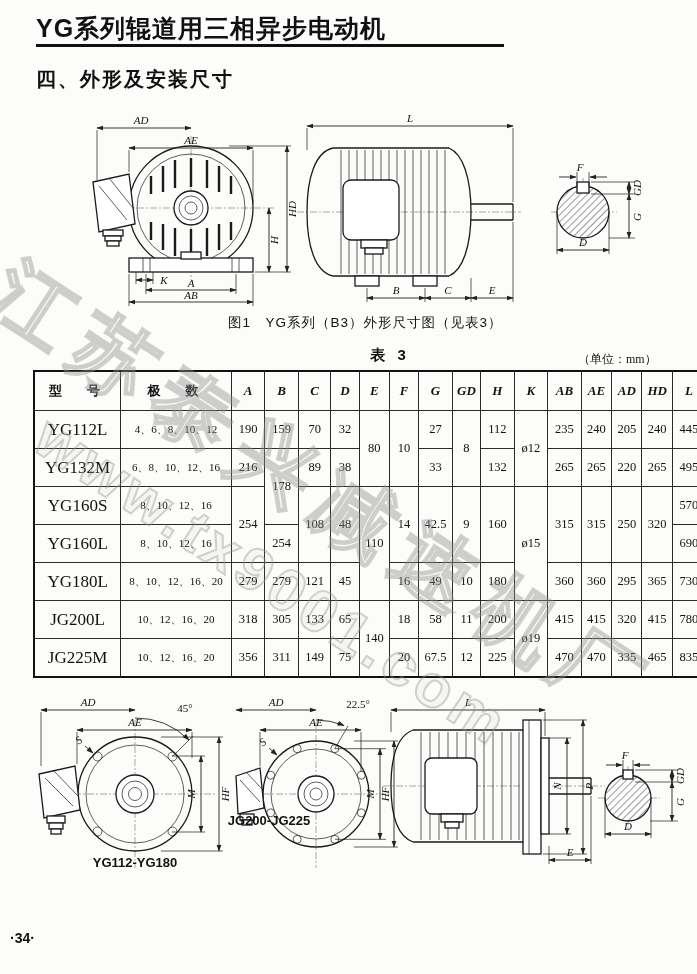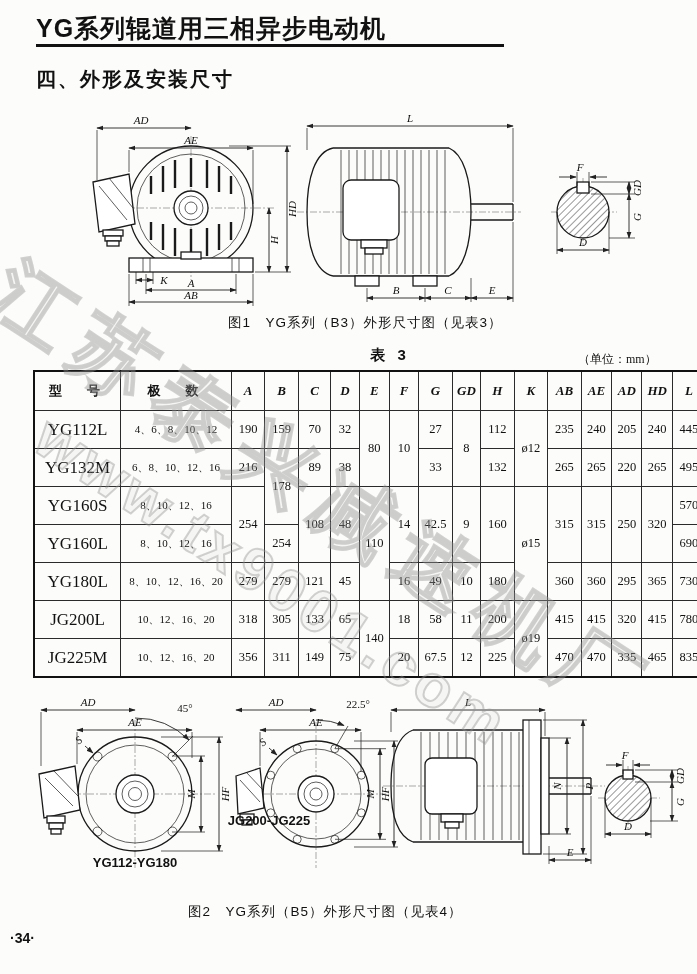--- a/index.html
+++ b/index.html
@@ -538,16 +538,15 @@
     <text class="dt" transform="rotate(-90 92 40)" x="92" y="40">GD</text>
     <line class="tl" x1="58" y1="85" x2="86" y2="85"></line>
     <line class="dl" x1="80" y1="46" x2="80" y2="85" marker-start="url(#m7)" marker-end="url(#m7)"></line>
     <text class="dt" transform="rotate(-90 92 66)" x="92" y="66">G</text>
     <line class="tl" x1="13" y1="62" x2="13" y2="102"></line>
       <line class="tl" x1="59" y1="62" x2="59" y2="102"></line>
     <line class="dl" x1="13" y1="98" x2="59" y2="98" marker-start="url(#m7)" marker-end="url(#m7)"></line>
     <text class="dt" x="36" y="94">D</text>
   </svg>
 
-  <div class="caption" style="left:188px;top:903px">图2　YG系列（B5）外形尺寸图（见表4）</div>
 
   <div class="page-num">·34·</div>
 </div>
 
 </body></html>

